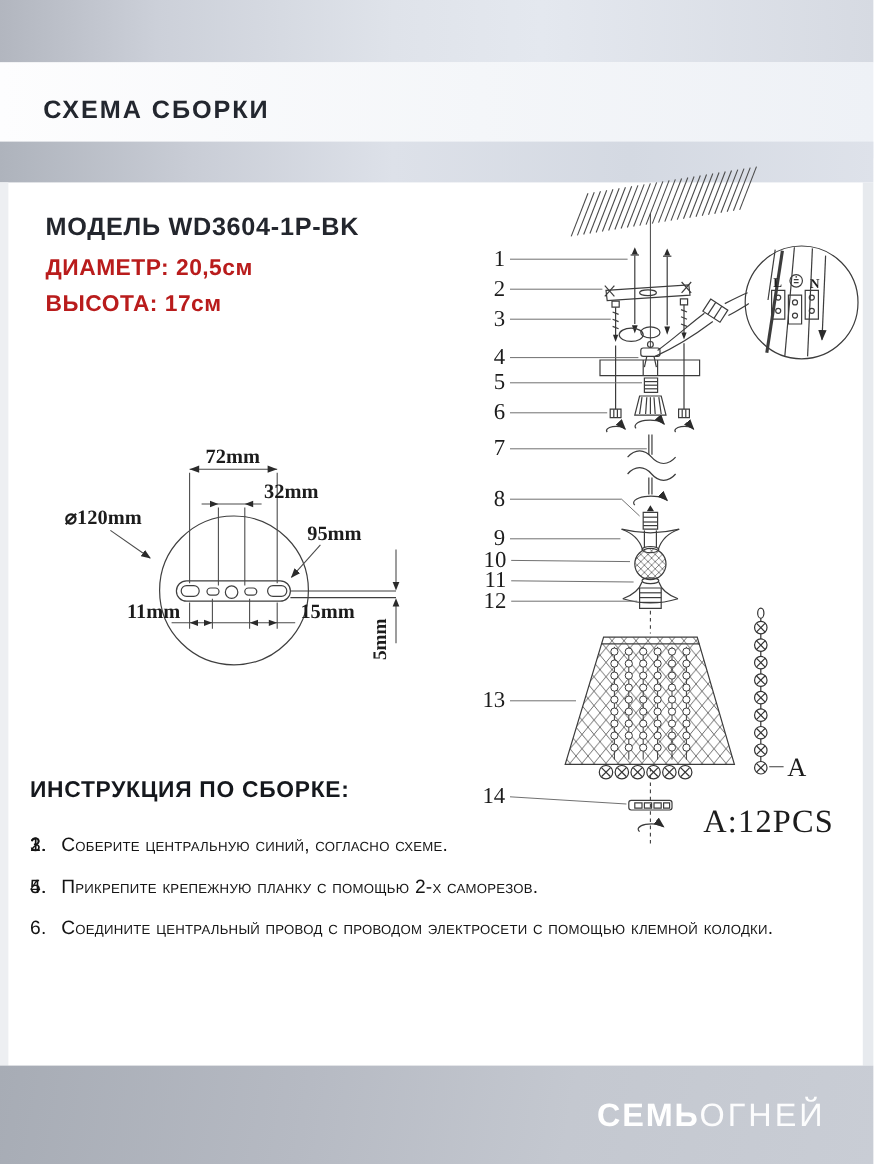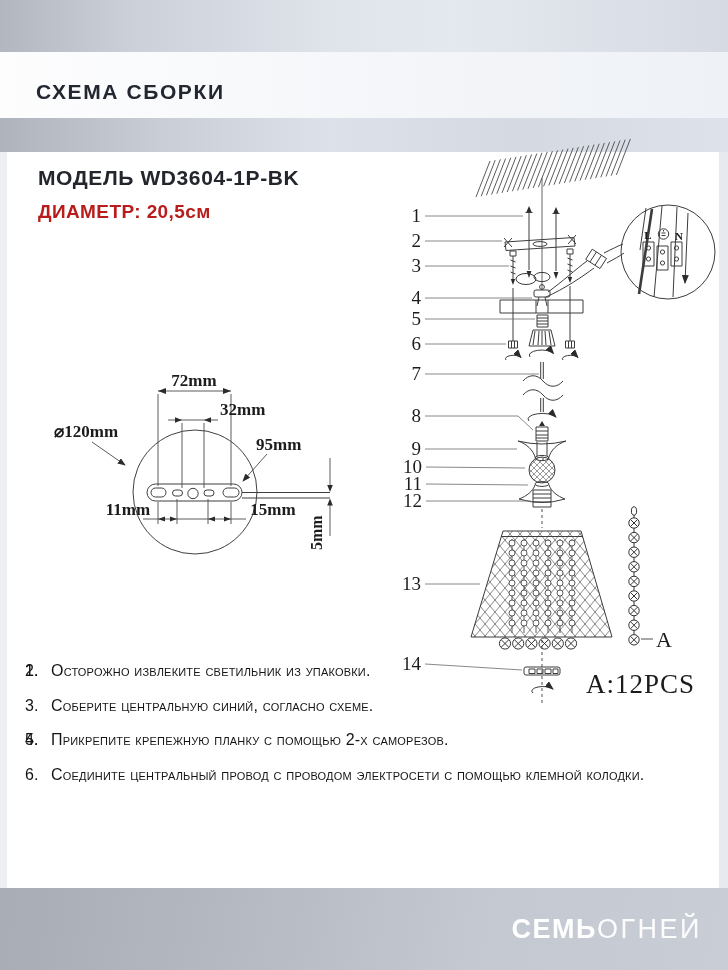--- a/index.html
+++ b/index.html
@@ -22,21 +22,21 @@
   .band-title .t{
     margin-left:36px;font-size:21px;font-weight:700;color:#23272f;letter-spacing:1.6px;
   }
   .band-sub{
     position:absolute;left:0;top:118px;width:728px;height:34px;
     background:linear-gradient(90deg,#aeb3bc 0%,#c9cdd6 22%,#dde1e9 45%,#d4d9e2 72%,#dee2ea 100%);
   }
   .edge{position:absolute;top:152px;bottom:82px;width:7px;background:#edeff2;}
   .edge.l{left:0;} .edge.r{right:0;width:9px;background:#e7eaee;}
   
-  .product{position:absolute;left:38px;top:166px;color:#23262d;}
+  .product{position:absolute;left:38px;top:178px;color:#23262d;}
   .product .model{font-size:21px;font-weight:600;letter-spacing:0.6px;margin-bottom:11px;}
   .product .spec{font-size:19px;font-weight:600;letter-spacing:0.4px;margin-bottom:8px;color:#b91c1c;}
   
   svg{position:absolute;overflow:visible;}
   #bracket-svg{left:40px;top:358px;}
   #chand-svg{left:390px;top:150px;}
   svg line, svg path, svg rect, svg circle, svg ellipse, svg polygon, svg polyline{vector-effect:non-scaling-stroke;}
   .ser{font-family:"Liberation Serif","DejaVu Serif",serif;fill:#1c1c1c;}
   .dim{font-size:17px;font-weight:700;}
   .dim5{font-size:16px;font-weight:700;}
@@ -53,38 +53,39 @@
     font-size:16px;line-height:1.42;letter-spacing:0.2px;
     font-variant:small-caps;
   }
   .instructions li .num{position:absolute;left:0;top:0;}
   
   .footer{
     position:absolute;left:0;top:888px;width:728px;height:82px;
     background:linear-gradient(100deg,#a7acb5 0%,#b6bac3 35%,#c4c8d0 65%,#c9cdd5 100%);
     display:flex;align-items:center;justify-content:flex-end;
   }
-  .brand{margin-right:26px;font-size:27px;color:#ffffff;letter-spacing:1.5px;}
+  .brand{margin-right:40px;font-size:27px;color:#ffffff;letter-spacing:1.5px;}
   .brand .b{font-weight:700;}
   .brand .l{font-weight:400;letter-spacing:2.5px;opacity:0.96;}
 </style>
 </head>
 <body>
 
 <div class="band-top"></div>
 <div class="band-title">
   <div class="t">СХЕМА СБОРКИ</div>
 </div>
 <div class="band-sub"></div>
 <div class="edge l"></div>
 <div class="edge r"></div>
 
 <div class="product">
   <div class="model">МОДЕЛЬ WD3604-1P-BK</div>
   <div class="spec">ДИАМЕТР: 20,5см</div>
+  <div class="spec">ВЫСОТА: 17см</div>
 </div>
 
 <svg id="bracket-svg" width="305" height="228" viewBox="0 0 305 228">
   <defs>
     <marker id="ar" markerWidth="9" markerHeight="7" refX="8" refY="3.5" orient="auto">
       <path d="M0,0 L9,3.5 L0,7 z" fill="#2b2b2b"></path>
     </marker>
   </defs>
   <g stroke="#3f3f3f" stroke-width="1" fill="none">
     <circle cx="155" cy="134" r="62"></circle>
@@ -505,23 +506,24 @@
     <text class="ser pn" x="31" y="519.5" text-anchor="end">14</text>
   </g>
 
   <text class="ser tl" x="258" y="89" text-anchor="middle">L</text>
   <text class="ser tl" x="289" y="90" text-anchor="middle">N</text>
   <text class="ser albl" x="266" y="497">A</text>
   <text class="ser aqty" x="196" y="543">A:12PCS</text>
 </svg>
 
 <div class="instructions">
+  <div class="hd">ИНСТРУКЦИЯ ПО СБОРКЕ:</div>
   <ol>
     <li><span class="num">1.</span></li>
-    <li><span class="num">2.</span><span>Осторожно извлеките светильник из упаковки.</span></li>
+    <li><span class="num">2.</span></li>
     <li><span class="num">3.</span><span>Соберите центральную синий, согласно схеме.</span></li>
     <li><span class="num">4.</span></li>
     <li><span class="num">5.</span><span>Прикрепите крепежную планку с помощью 2-х саморезов.</span></li>
     <li><span class="num">6.</span><span>Соедините центральный провод с проводом электросети с помощью клемной колодки.</span></li>
   </ol>
 </div>
 
 <div class="footer">
   <div class="brand">
     <span class="b">СЕМЬ</span><span class="l">ОГНЕЙ</span>

